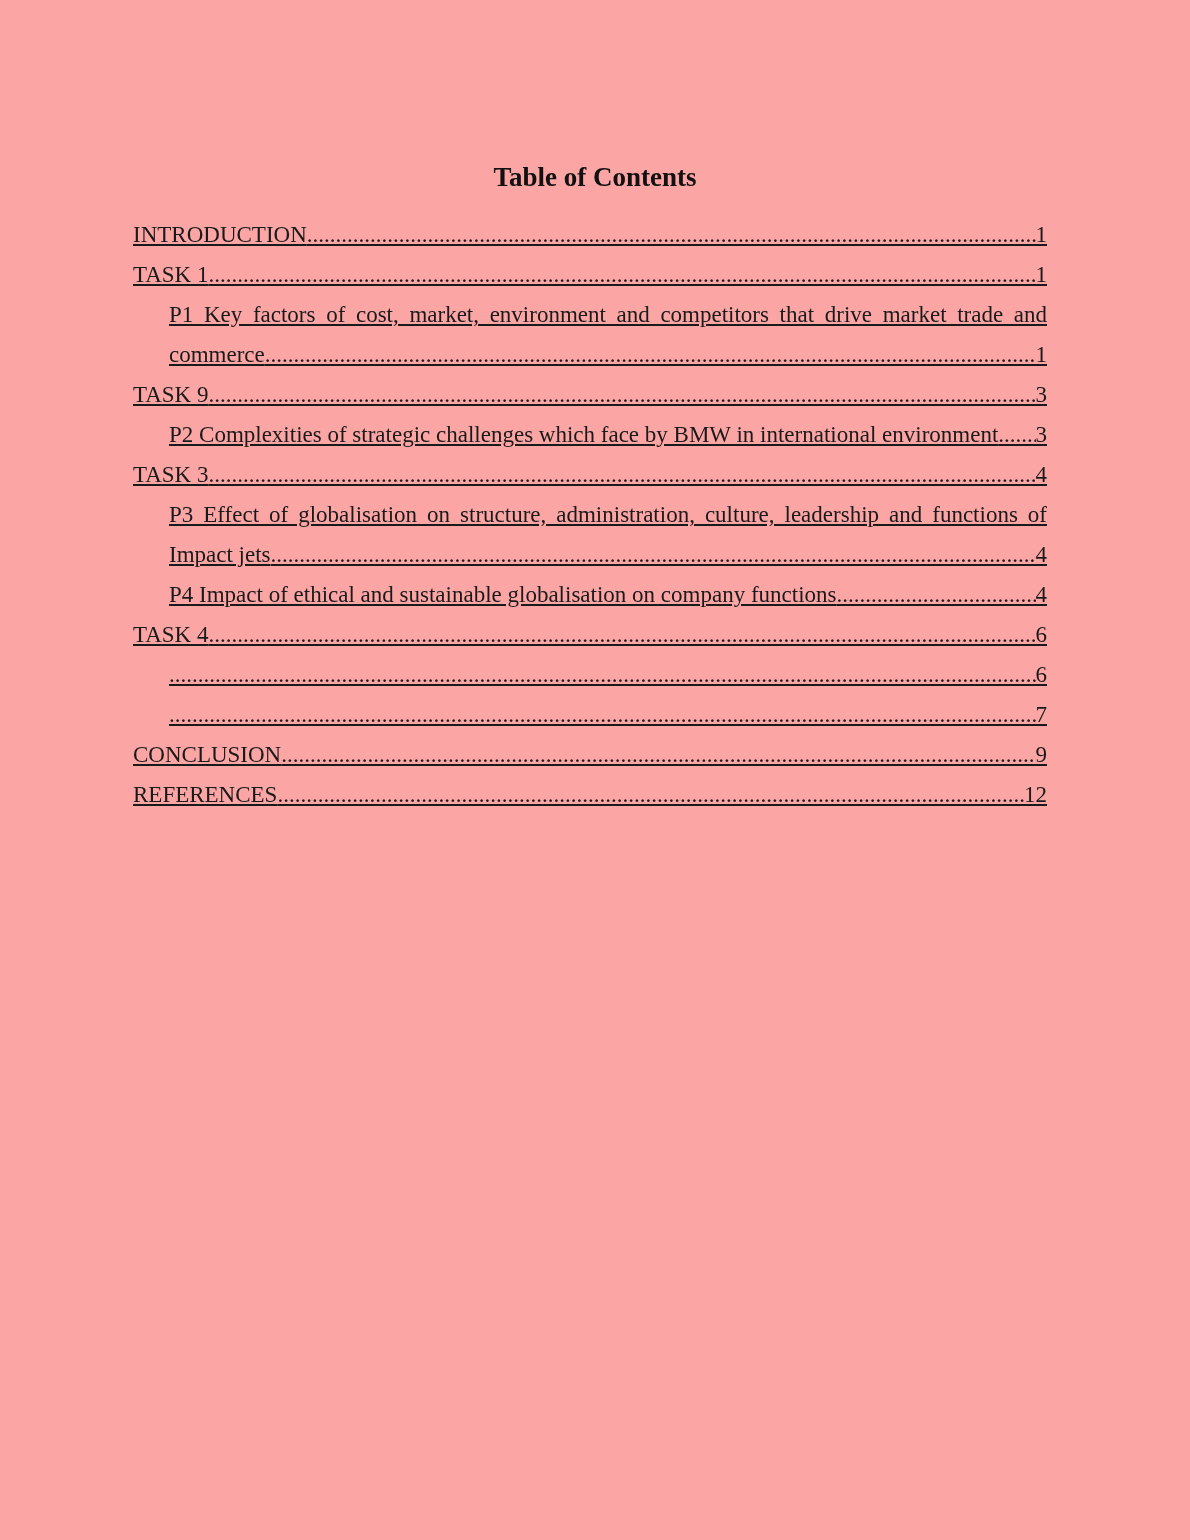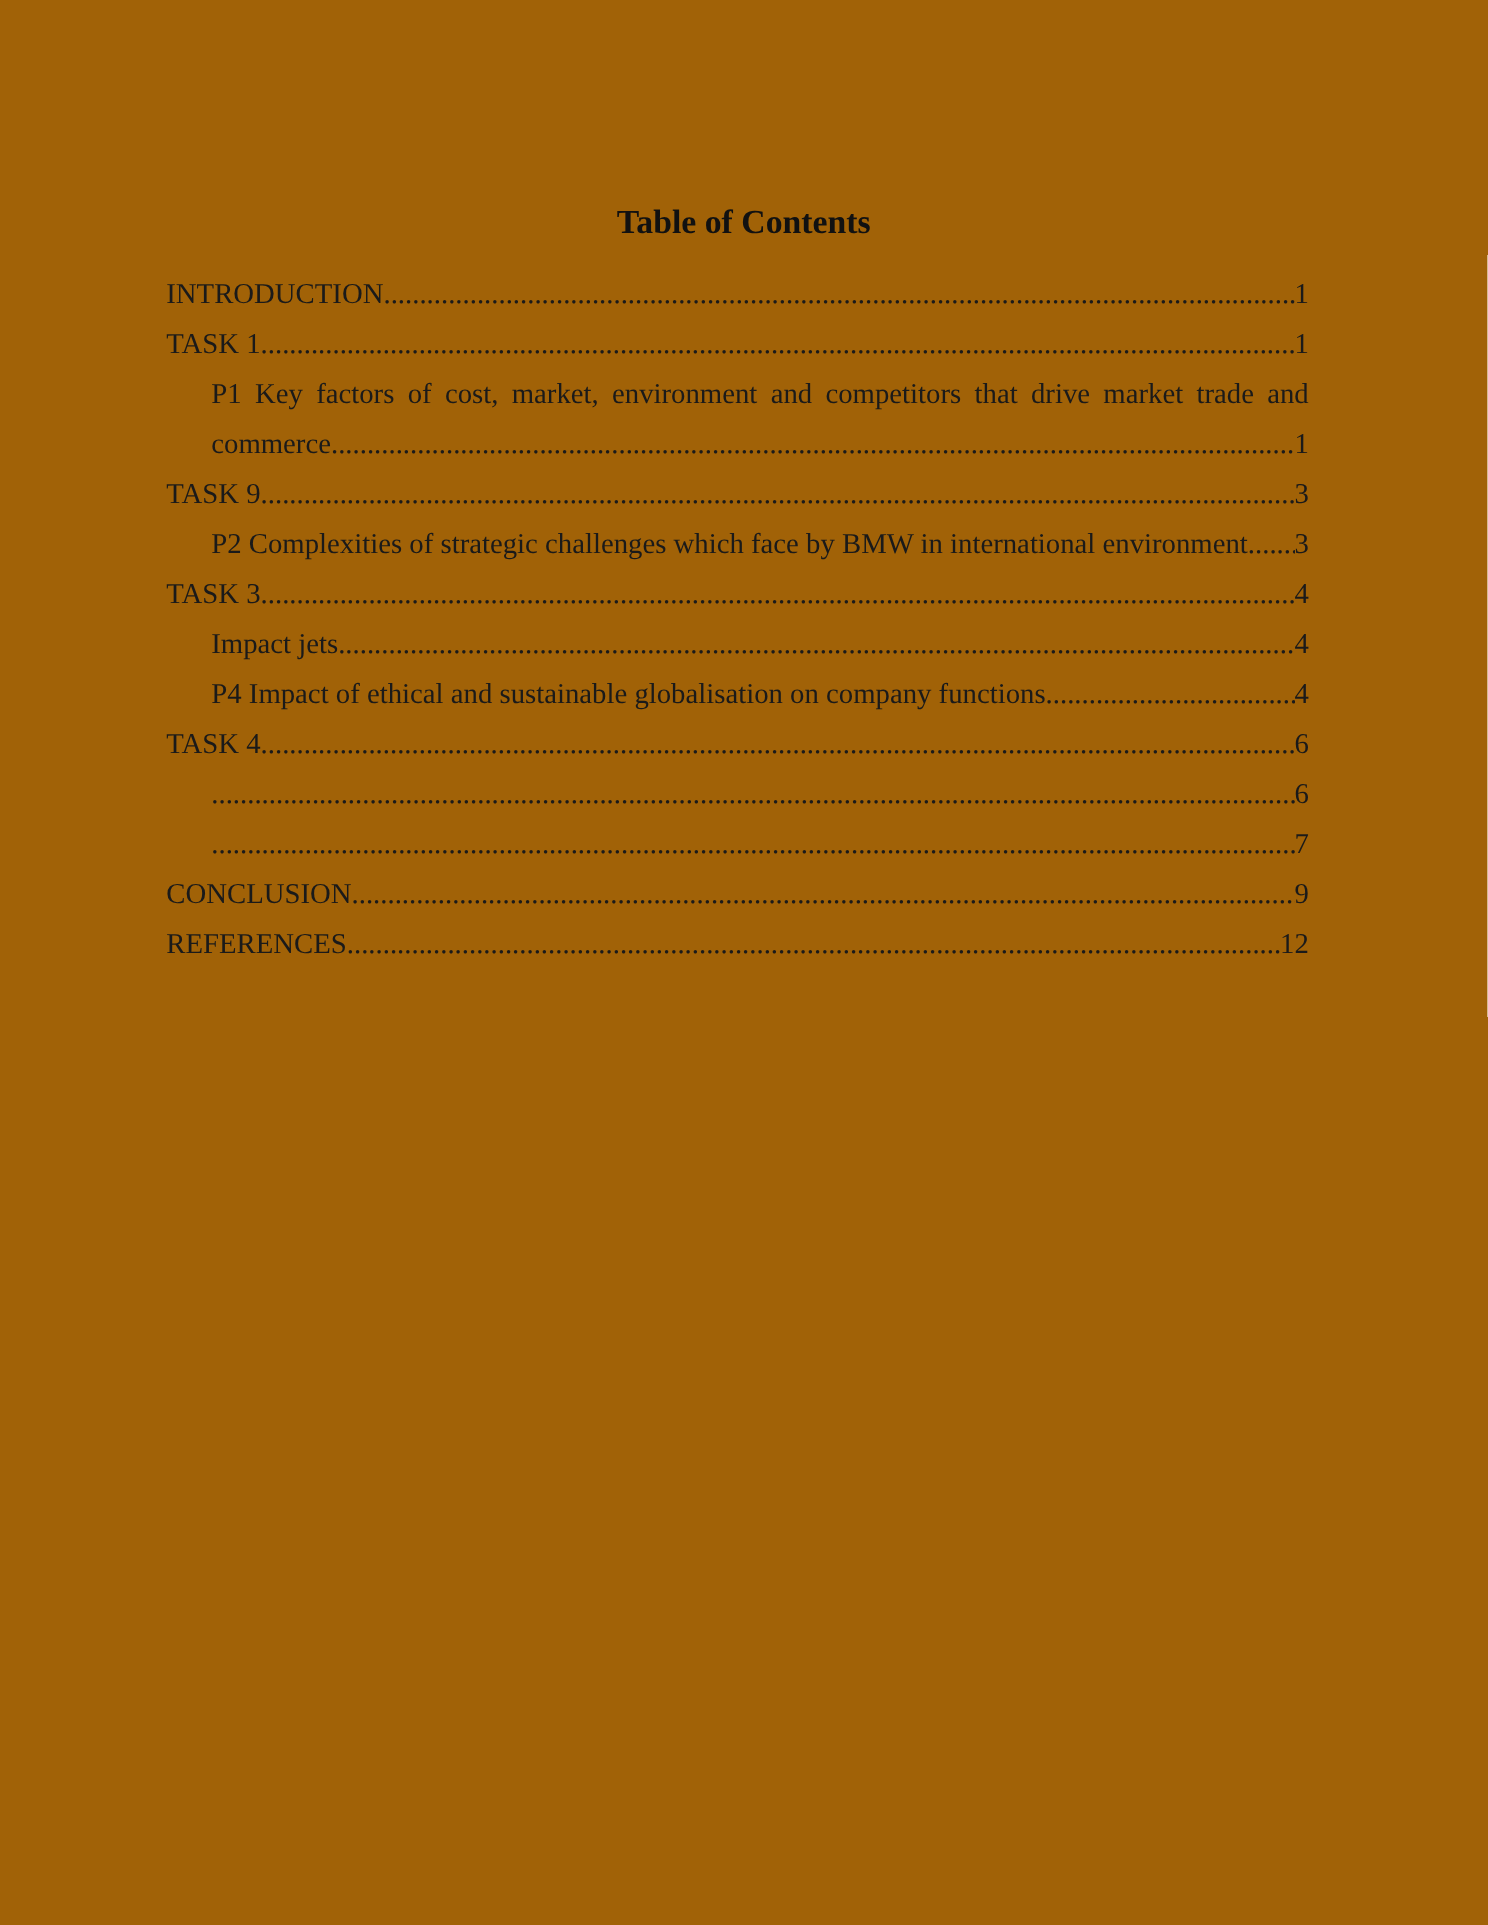--- a/index.html
+++ b/index.html
@@ -4,21 +4,21 @@
 <style>
   html, body {
     margin: 0;
     padding: 0;
     background: #ffffff;
   }
   .page {
     position: relative;
     width: 1190px;
     height: 1540px;
-    background: #a16207;
+    background: #fca5a5;
     overflow: hidden;
     font-family: "Liberation Serif", "DejaVu Serif", serif;
     color: #1a1a1a;
   }
   .doc-title {
     margin: 0;
     padding-top: 157px;
     text-align: center;
     font-size: 27px;
     line-height: 40px;
@@ -27,21 +27,21 @@
   }
   .toc {
     margin-top: 18px;
     margin-left: 133px;
     width: 914px;
     font-size: 23px;
     line-height: 40px;
   }
   .entry { margin: 0; }
   .entry.indent { padding-left: 36px; }
-  .line { display: flex; align-items: center; }
+  .line { display: flex; align-items: center; text-decoration: underline; }
   .line-text { white-space: pre; flex: 0 0 auto; }
   .dot-leader {
     flex: 1 1 auto;
     min-width: 0;
     overflow: hidden;
     white-space: nowrap;
   }
   .page-num { flex: 0 0 auto; white-space: pre; }
   .line.justified {
     display: block;
@@ -96,20 +96,23 @@
   </div>
 </div>
       <div class="entry">
   <div class="line">
     <span class="line-text">TASK 3</span>
     <span class="dot-leader">............................................................................................................................................................................................................................</span>
     <span class="page-num">4</span>
   </div>
 </div>
       <div class="entry indent">
+  <div class="line justified">
+    <span>P3 Effect of globalisation on structure, administration, culture, leadership and functions of</span>
+  </div>
 
   <div class="line">
     <span class="line-text">Impact jets</span>
     <span class="dot-leader">............................................................................................................................................................................................................................</span>
     <span class="page-num">4</span>
   </div>
 </div>
       <div class="entry indent">
   <div class="line">
     <span class="line-text">P4 Impact of ethical and sustainable globalisation on company functions</span>

